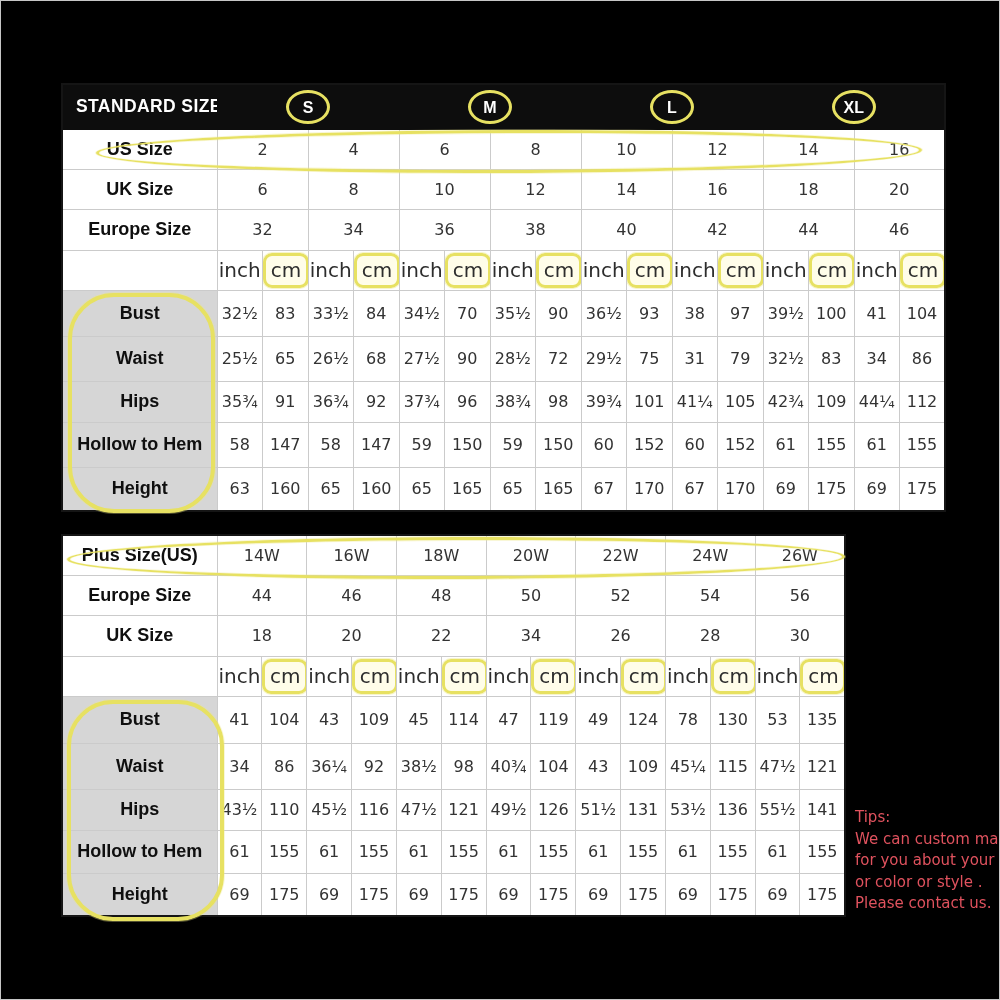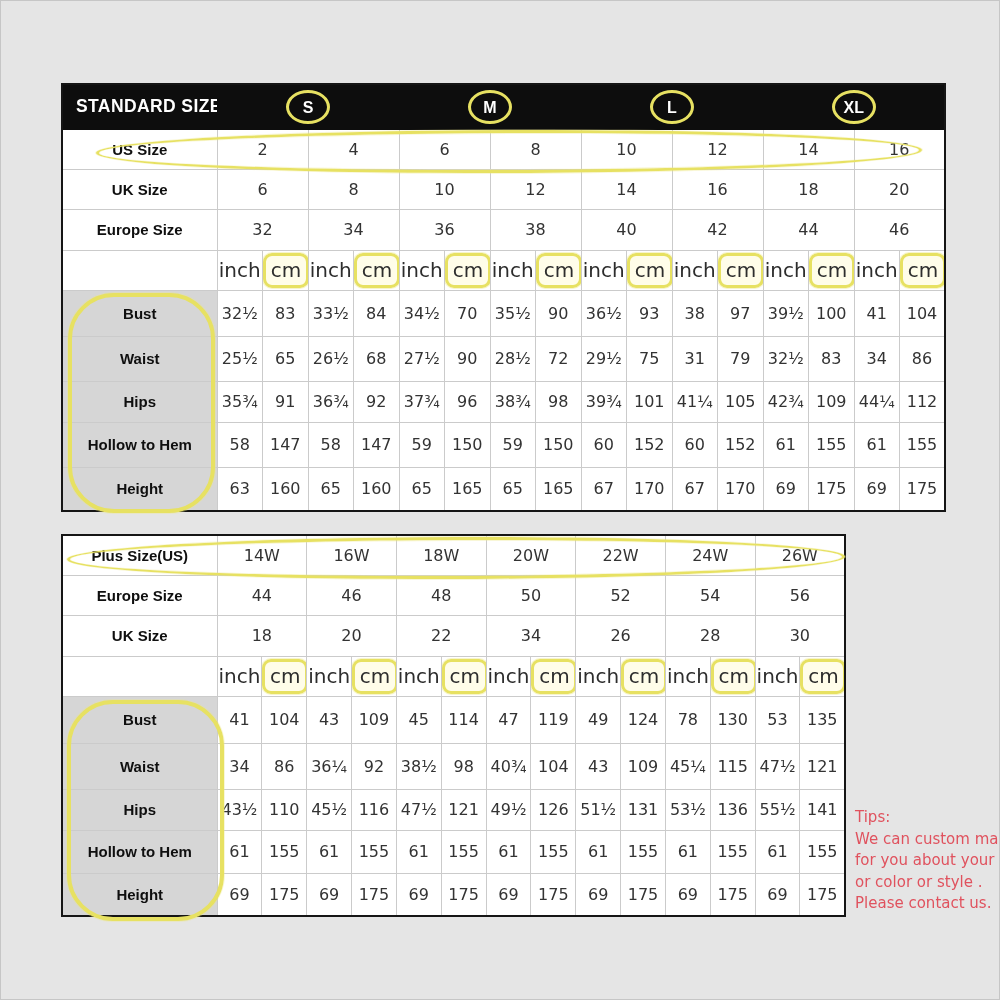--- a/index.html
+++ b/index.html
@@ -2,21 +2,21 @@
 <html style="--yellow: #e7e162; --band: #0d0d0d; --gray: #d6d6d6; --grid: #cbcbcb; --red: #e0525e; --txt: #333333;"><head>
 <meta charset="utf-8">
 <style>
   :root{
     --yellow:#e7e162; --band:#0d0d0d; --gray:#d6d6d6;
     --grid:#cbcbcb; --red:#e0525e; --txt:#333333;
   }
   html,body{margin:0;padding:0;background:#fff;}
   .page{
     position:relative;width:998px;height:998px;border:1px solid #c6c6c6;
-    background:#e5e5e5;font-family:"Liberation Sans","DejaVu Sans",sans-serif;
+    background:#000000;font-family:"Liberation Sans","DejaVu Sans",sans-serif;
     overflow:hidden;
   }
   table.tbl{
     position:absolute;border-collapse:collapse;table-layout:fixed;
     border:2px solid #151515;background:#fff;
   }
   .tbl td{
     border:1px solid var(--grid);text-align:center;vertical-align:middle;
     padding:0;font-size:16px;color:var(--txt);
     font-family:"DejaVu Sans",sans-serif;overflow:hidden;white-space:nowrap;
@@ -25,21 +25,21 @@
   td.band-title{
     text-align:left;padding-left:13px;font-weight:bold;font-size:17.5px;
     letter-spacing:.4px;font-family:"Liberation Sans",sans-serif;color:#fff;
   }
   .oval{
     display:inline-block;min-width:44px;box-sizing:border-box;padding:0 8px;
     height:34px;line-height:30px;border:3px solid var(--yellow);border-radius:50%;
     font-weight:bold;font-size:16px;font-family:"Liberation Sans",sans-serif;
   }
   td.lbl{
-    font-weight:bold;font-size:15px;color:#0f0f0f;
+    font-weight:bold;font-size:18px;color:#0f0f0f;
     font-family:"Liberation Sans",sans-serif;
   }
   td.gray{background:var(--gray);}
   td.unit{font-size:20px;color:#2d2d2d;}
   .cmbox{
     display:inline-block;width:40px;height:29px;line-height:29px;
     border:3px solid var(--yellow);border-radius:9px;
     background:rgba(255,252,228,.8);box-shadow:0 0 0 1px rgba(238,233,140,.45);
   }
   .oval-overlay{

